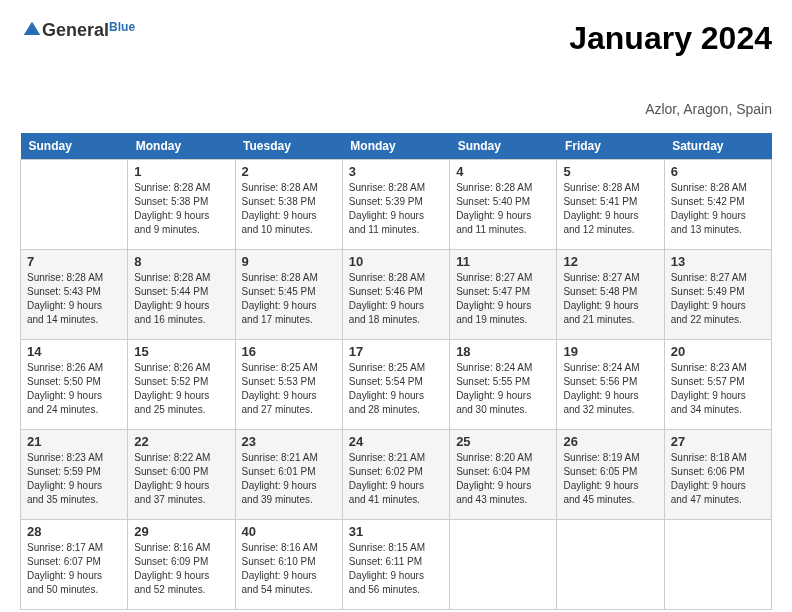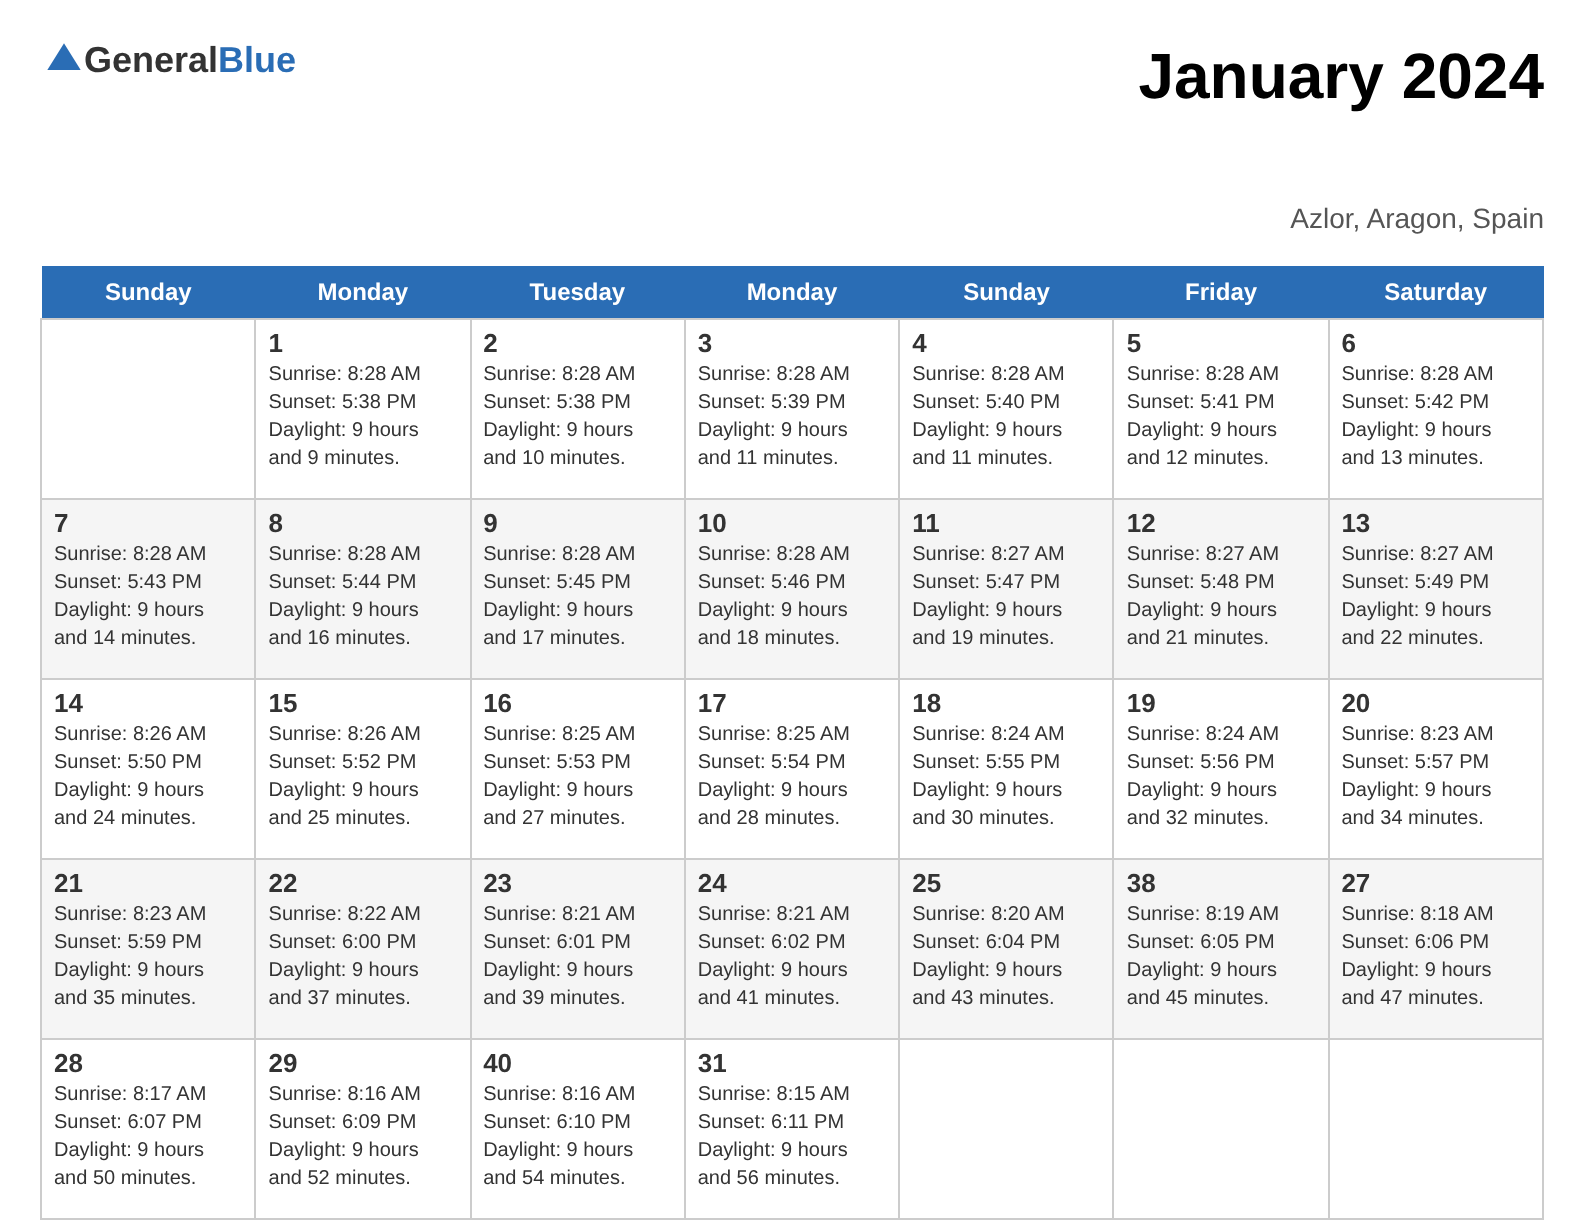--- a/index.html
+++ b/index.html
@@ -23,21 +23,21 @@
     .logo-text {
       display: flex;
       line-height: 1;
     }
     .logo-general {
       font-size: 18px;
       font-weight: bold;
       color: #333;
     }
     .logo-blue {
-      font-size: 18px;
+      font-size: 12px;
       font-weight: bold;
       color: #2a6db5;
     }
     .logo-icon {
       width: 20px;
       height: 20px;
       margin-left: 2px;
     }
     .title-block {
       text-align: right;
@@ -53,21 +53,21 @@
       margin-top: 44px;
     }
     .calendar-table {
       width: 100%;
       border-collapse: collapse;
       font-size: 11px;
     }
     .calendar-table th {
       background-color: #2a6db5;
       color: #fff;
-      text-align: center;
+      text-align: left;
       padding: 6px 8px;
       font-size: 12px;
       font-weight: bold;
     }
     .calendar-table td {
       border: 1px solid #ccc;
       vertical-align: top;
       padding: 4px 6px;
       width: 14.28%;
       min-height: 80px;
@@ -306,21 +306,21 @@
 and 41 minutes.</div>
         </td>
         <td>
           <div class="day-number">25</div>
           <div class="day-info" style="white-space: pre-line;">Sunrise: 8:20 AM
 Sunset: 6:04 PM
 Daylight: 9 hours
 and 43 minutes.</div>
         </td>
         <td>
-          <div class="day-number">38</div>
+          <div class="day-number">26</div>
           <div class="day-info" style="white-space: pre-line;">Sunrise: 8:19 AM
 Sunset: 6:05 PM
 Daylight: 9 hours
 and 45 minutes.</div>
         </td>
         <td>
           <div class="day-number">27</div>
           <div class="day-info" style="white-space: pre-line;">Sunrise: 8:18 AM
 Sunset: 6:06 PM
 Daylight: 9 hours

